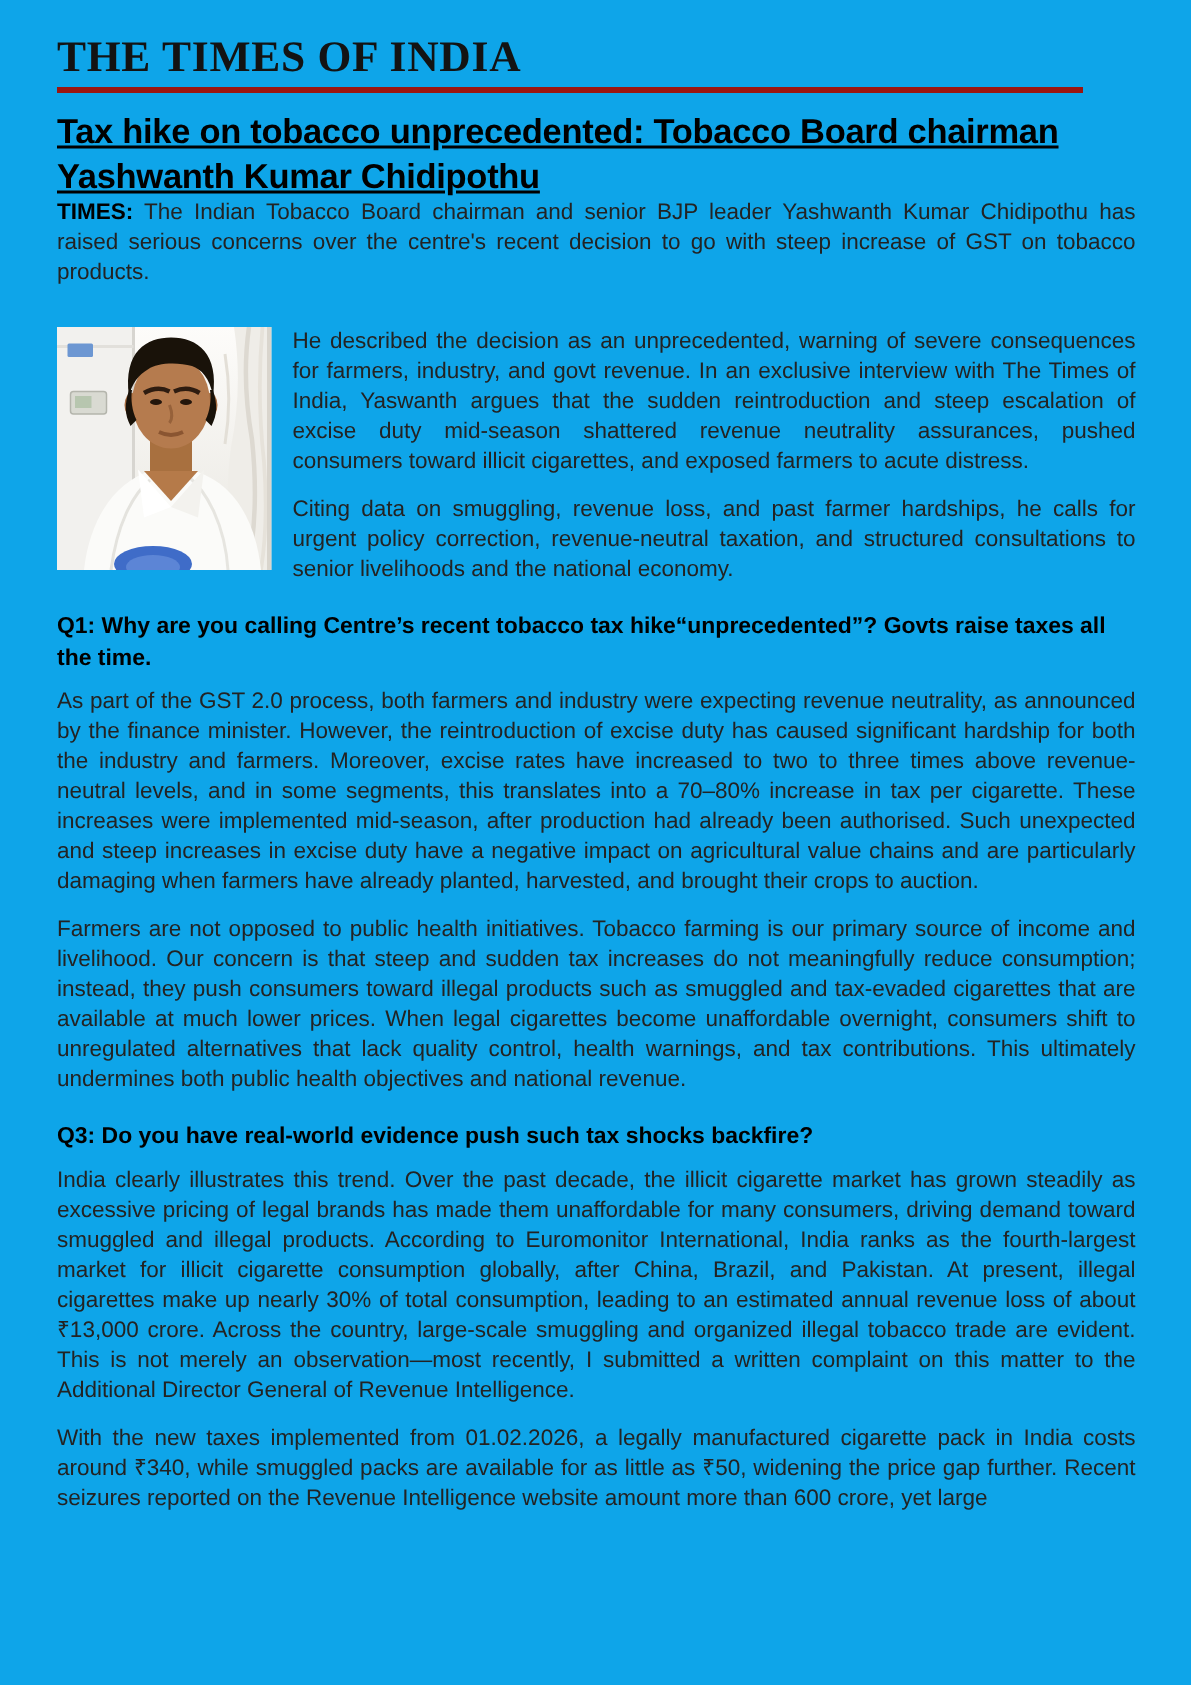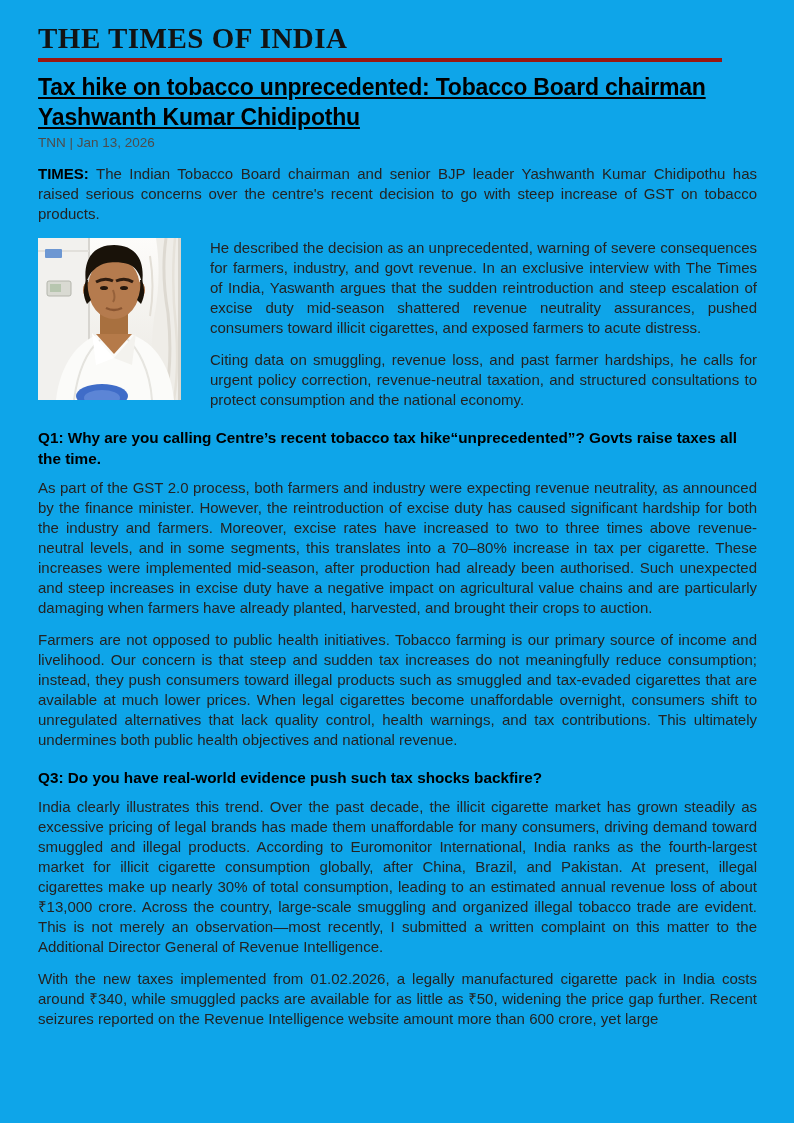--- a/index.html
+++ b/index.html
@@ -23,42 +23,41 @@
     line-height: 30px; margin: 10px 0 0; letter-spacing: -0.2px; text-decoration: underline;
   }
   .byline { font-size: 13.5px; line-height: 16px; color: #4c4c4c; margin: 3px 0 13px; }
 
   .para {
     font-size: 15px; line-height: 20px; text-align: justify;
     margin: 0 0 12px; color: #232323;
   }
   .para .dateline { font-weight: 700; color: #000000; }
 
-  .media-row { display: flex; gap: 29px; margin: 14px 0 12px; align-items: flex-start; }
+  .media-row { display: flex; gap: 14px; margin: 26px 0 12px; align-items: flex-start; }
   .photo-frame { flex: 0 0 auto; width: 143px; height: 162px; }
   .photo-frame svg { display: block; width: 143px; height: 162px; }
   .media-text { flex: 1 1 auto; min-width: 0; }
   .media-text .para:last-child { margin-bottom: 0; }
 
   .q {
     font-size: 15.3px; font-weight: 700; color: #000000;
     line-height: 21px; margin: 17px 0 9px; text-align: left;
   }
 </style>
 </head>
 <body>
 
 <div class="page">
   <div class="content">
 
     <div class="masthead">THE TIMES OF INDIA</div>
     <div class="rule"></div>
 
     <h1 class="headline">Tax hike on tobacco unprecedented: Tobacco Board chairman Yashwanth Kumar Chidipothu</h1>
-    <div class="byline">TNN | Jan 13, 2026</div>
 
     <p class="para"><span class="dateline">TIMES:</span><span> The Indian Tobacco Board chairman and senior BJP leader Yashwanth Kumar Chidipothu has raised serious concerns over the centre's recent decision to go with steep increase of GST on tobacco products.</span></p>
 
     <div class="media-row">
       <div class="photo-frame">
         <svg viewBox="0 0 143 162" xmlns="http://www.w3.org/2000/svg">
           <defs>
             <linearGradient id="bgGrad" x1="0" y1="0" x2="0" y2="1">
               <stop offset="0" stop-color="#fdfcfa"></stop>
               <stop offset="1" stop-color="#e9e7e1"></stop>
@@ -94,21 +93,21 @@
           <ellipse cx="66" cy="50" rx="4" ry="2" fill="#23160c"></ellipse>
           <ellipse cx="86" cy="50" rx="4" ry="2" fill="#23160c"></ellipse>
           <path d="M75,52 q3,8 0,12" stroke="#96613a" stroke-width="2" fill="none"></path>
           <path d="M68,70 q8,4 16,0" stroke="#8a5531" stroke-width="2.5" fill="none"></path>
           <ellipse cx="64" cy="158" rx="26" ry="12" fill="#3f6cc8"></ellipse>
           <ellipse cx="64" cy="160" rx="18" ry="8" fill="#5c85d6"></ellipse>
         </svg>
       </div>
       <div class="media-text">
         <p class="para">He described the decision as an unprecedented, warning of severe consequences for farmers, industry, and govt revenue. In an exclusive interview with The Times of India, Yaswanth argues that the sudden reintroduction and steep escalation of excise duty mid-season shattered revenue neutrality assurances, pushed consumers toward illicit cigarettes, and exposed farmers to acute distress.</p>
-        <p class="para">Citing data on smuggling, revenue loss, and past farmer hardships, he calls for urgent policy correction, revenue-neutral taxation, and structured consultations to protect consumption and the national economy.</p>
+        <p class="para">Citing data on smuggling, revenue loss, and past farmer hardships, he calls for urgent policy correction, revenue-neutral taxation, and structured consultations to senior livelihoods and the national economy.</p>
       </div>
     </div>
 
     <h2 class="q">Q1: Why are you calling Centre’s recent tobacco tax hike“unprecedented”? Govts raise taxes all the time.</h2>
     <p class="para">As part of the GST 2.0 process, both farmers and industry were expecting revenue neutrality, as announced by the finance minister. However, the reintroduction of excise duty has caused significant hardship for both the industry and farmers. Moreover, excise rates have increased to two to three times above revenue-neutral levels, and in some segments, this translates into a 70–80% increase in tax per cigarette. These increases were implemented mid-season, after production had already been authorised. Such unexpected and steep increases in excise duty have a negative impact on agricultural value chains and are particularly damaging when farmers have already planted, harvested, and brought their crops to auction.</p>
 
     <p class="para">Farmers are not opposed to public health initiatives. Tobacco farming is our primary source of income and livelihood. Our concern is that steep and sudden tax increases do not meaningfully reduce consumption; instead, they push consumers toward illegal products such as smuggled and tax-evaded cigarettes that are available at much lower prices. When legal cigarettes become unaffordable overnight, consumers shift to unregulated alternatives that lack quality control, health warnings, and tax contributions. This ultimately undermines both public health objectives and national revenue.</p>
 
     <h2 class="q">Q3: Do you have real-world evidence push such tax shocks backfire?</h2>
     <p class="para">India clearly illustrates this trend. Over the past decade, the illicit cigarette market has grown steadily as excessive pricing of legal brands has made them unaffordable for many consumers, driving demand toward smuggled and illegal products. According to Euromonitor International, India ranks as the fourth-largest market for illicit cigarette consumption globally, after China, Brazil, and Pakistan. At present, illegal cigarettes make up nearly 30% of total consumption, leading to an estimated annual revenue loss of about ₹13,000 crore. Across the country, large-scale smuggling and organized illegal tobacco trade are evident. This is not merely an observation—most recently, I submitted a written complaint on this matter to the Additional Director General of Revenue Intelligence.</p>

